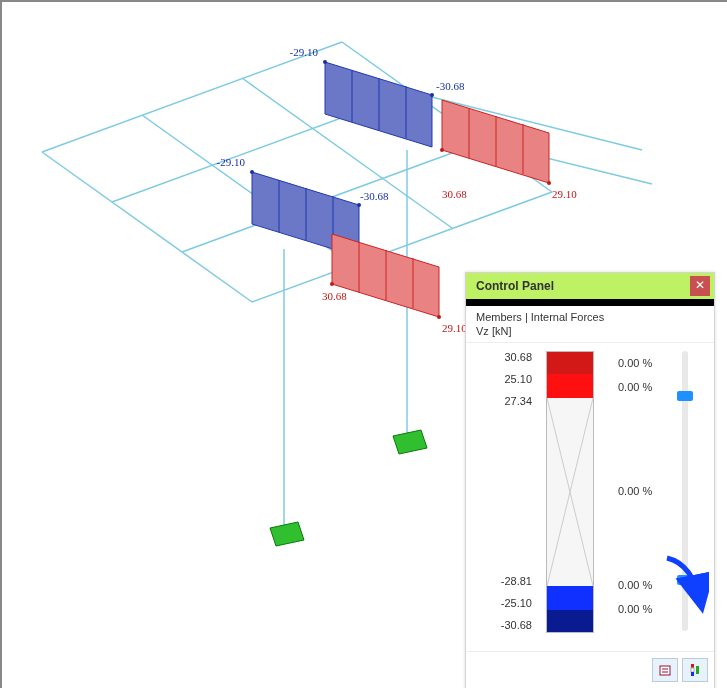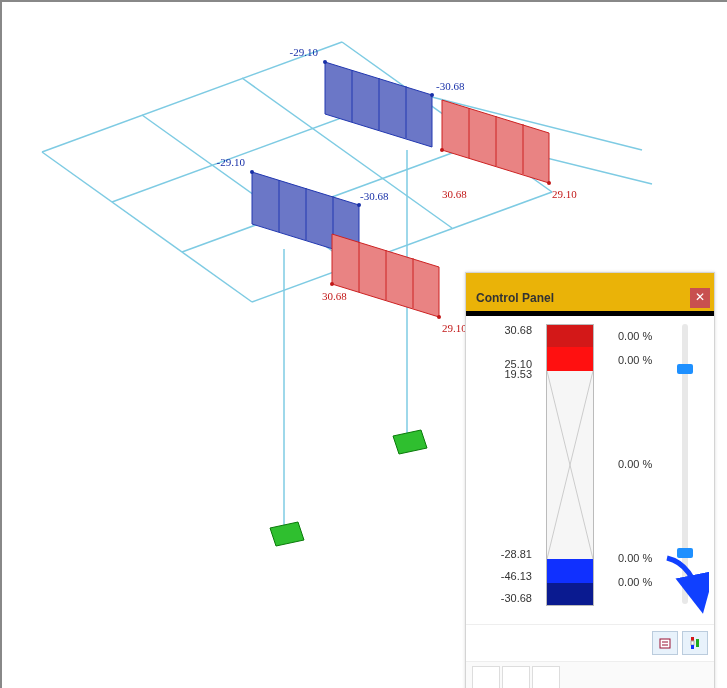--- a/index.html
+++ b/index.html
@@ -10,21 +10,21 @@
 .diag-red{fill:#e98383;stroke:#c22}
 .diag-line{stroke:#c22;stroke-width:1}
 .diag-line.b{stroke:#2238b0}
 .lbl{font-size:11px;font-family:"Segoe UI"}
 .lbl.neg{fill:#1830a8}
 .lbl.pos{fill:#c21818}
 .node{fill:#1830a8}
 .node.p{fill:#c21818}
 
 .panel{position:absolute;right:12px;top:270px;width:248px;background:#fff;border:1px solid #d4d4d4;box-shadow:0 0 3px rgba(0,0,0,.15)}
-.titlebar{display:flex;align-items:center;height:26px;padding:12px 4px 0 10px;background:#eab308;border-bottom:5px solid #000000}
+.titlebar{display:flex;align-items:center;height:26px;padding:0 4px 0 10px;background:#bef264;border-bottom:7px solid #000000}
 .titlebar .t{flex:1;font-weight:bold;font-size:12px;color:#333}
 .closebtn{width:20px;height:20px;background:#c8504f;color:#fff;text-align:center;line-height:18px;font-size:12px;cursor:pointer}
 .subhead{padding:4px 10px;border-bottom:1px solid #eee;line-height:14px}
 .body{position:relative;height:296px;padding:6px 0}
 .scalecol{position:absolute;left:0;top:8px;width:72px;text-align:right;font-size:11px}
 .scalecol div{position:absolute;right:6px}
 .bar{position:absolute;left:80px;top:8px;width:46px;height:280px;border:1px solid #bbb;background:#fff}
 .bar .seg{position:absolute;left:0;width:100%}
 .bar .cross{position:absolute;left:0;top:46px;bottom:46px;width:100%;background:#f6f6f6}
 .bar .cross svg{width:100%;height:100%}
@@ -111,27 +111,31 @@
   <text class="lbl pos" x="550" y="196">29.10</text>
   <text class="lbl pos" x="320" y="298">30.68</text>
   <text class="lbl pos" x="440" y="330">29.10</text>
 </svg>
 
 <div class="panel">
   <div class="titlebar">
     <span class="t">Control Panel</span>
     <div class="closebtn">✕</div>
   </div>
+  <div class="subhead">
+    <div>Members | Internal Forces</div>
+    <div>Vz [kN]</div>
+  </div>
   <div class="body">
     <div class="scalecol">
       <div style="top:0">30.68</div>
-      <div style="top:34px">25.10</div>
-      <div style="top:44px">19.53</div>
+      <div style="top:22px">25.10</div>
+      <div style="top:44px">27.34</div>
       <div style="top:224px">-28.81</div>
-      <div style="top:246px">-46.13</div>
+      <div style="top:246px">-25.10</div>
       <div style="top:268px">-30.68</div>
     </div>
     <div class="bar">
       <div class="seg" style="top:0;height:22px;background:#d31818"></div>
       <div class="seg" style="top:22px;height:24px;background:#ff1010"></div>
       <div class="cross"><svg>
             <line x1="0" y1="0" x2="100%" y2="100%" stroke="#ccc"></line>
             <line x1="100%" y1="0" x2="0" y2="100%" stroke="#ccc"></line>
           </svg></div>
       <div class="seg" style="bottom:22px;height:24px;background:#1030ff"></div>

